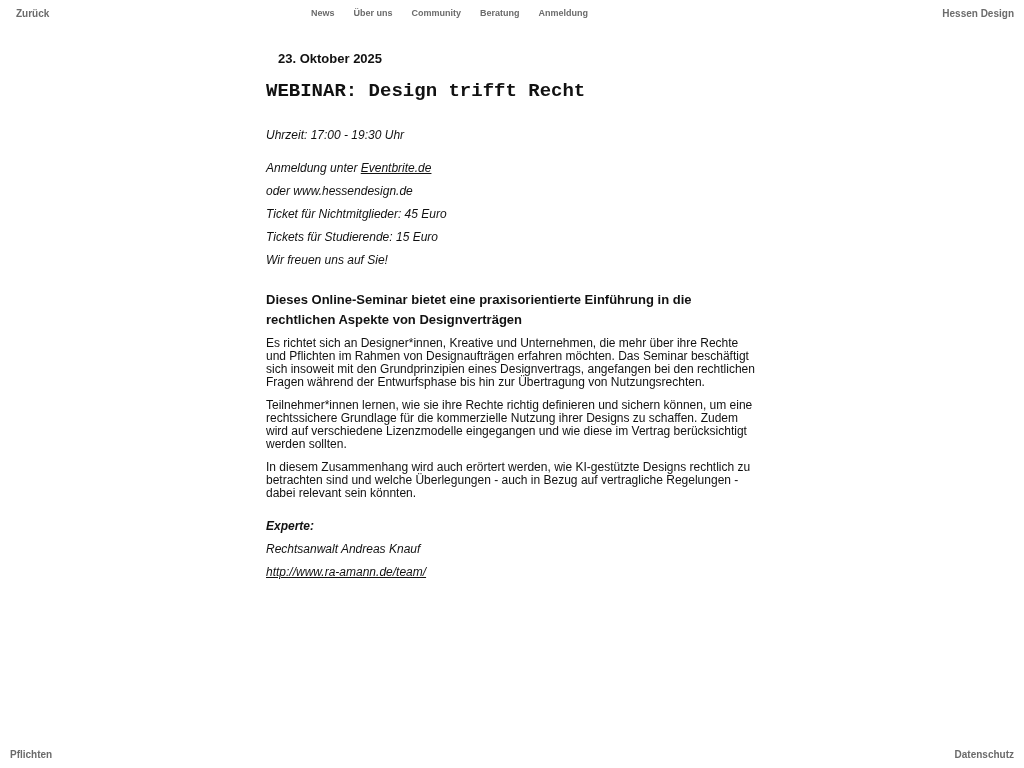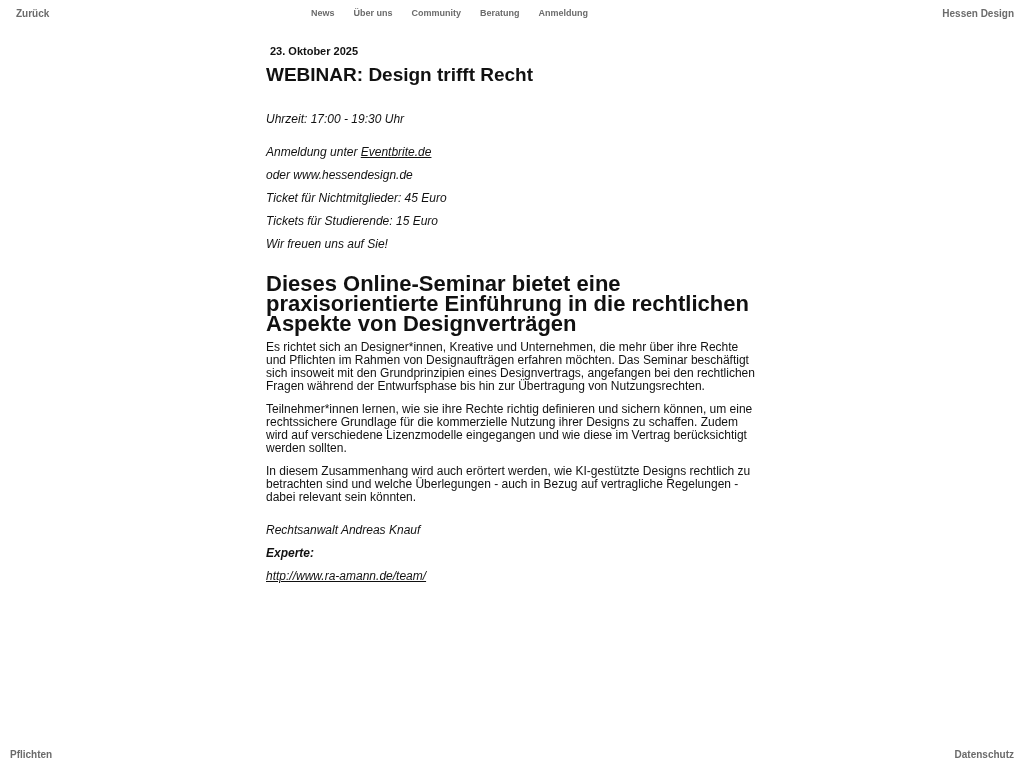--- a/index.html
+++ b/index.html
@@ -14,25 +14,25 @@
     .nav-center {
       position: absolute; top: 8px; left: 0; width: 819px;
       display: flex; justify-content: center; gap: 19px;
       font-size: 9px; font-weight: bold; color: #6b6b6b; padding-left: 40px;
     }
     .nav-center span { cursor: pointer; }
     .content {
       position: absolute; left: 266px; top: 38px; width: 490px;
       font-size: 12px; line-height: 13px; color: #111;
     }
-    .date { font-size: 11px; font-weight: bold; line-height: 18px; margin: 4px; }
-    .title { font-size: 19px; font-weight: bold; line-height: 22px; margin: 2px 0 0 0; }
+    .date { font-size: 13px; font-weight: bold; line-height: 18px; margin: 12px; }
+    .title { font-size: 19px; font-weight: bold; line-height: 22px; margin: 2px 0 0 0; font-family: Liberation Mono, monospace; }
     .p { margin: 0; height: 23px; line-height: 15px; font-style: italic; }
     .u { text-decoration: underline; color: #111; cursor: pointer; }
-    .h2 { font-size: 22px; font-weight: bold; line-height: 20px; margin: 0; }
+    .h2 { font-size: 13px; font-weight: bold; line-height: 20px; margin: 0; }
     .para { margin: 0 0 10px 0; font-size: 12px; line-height: 13px; }
     .footer-link {
       position: absolute; top: 749px; font-size: 10px; font-weight: bold;
       color: #6b6b6b; cursor: pointer;
     }
   </style>
 </head>
 <body>
 
 <a class="nav-link" style="left:16px;">Zurück</a>
@@ -61,19 +61,19 @@
   <p class="p">Wir freuen uns auf Sie!</p>
 
   <div style="height:14px;"></div>
   <h2 class="h2">Dieses Online-Seminar bietet eine praxisorientierte Einführung in die rechtlichen Aspekte von Designverträgen</h2>
   <div style="height:7px;"></div>
   <p class="para">Es richtet sich an Designer*innen, Kreative und Unternehmen, die mehr über ihre Rechte und Pflichten im Rahmen von Designaufträgen erfahren möchten. Das Seminar beschäftigt sich insoweit mit den Grundprinzipien eines Designvertrags, angefangen bei den rechtlichen Fragen während der Entwurfsphase bis hin zur Übertragung von Nutzungsrechten.</p>
   <p class="para">Teilnehmer*innen lernen, wie sie ihre Rechte richtig definieren und sichern können, um eine rechtssichere Grundlage für die kommerzielle Nutzung ihrer Designs zu schaffen. Zudem wird auf verschiedene Lizenzmodelle eingegangen und wie diese im Vertrag berücksichtigt werden sollten.</p>
   <p class="para">In diesem Zusammenhang wird auch erörtert werden, wie KI-gestützte Designs rechtlich zu betrachten sind und welche Überlegungen - auch in Bezug auf vertragliche Regelungen - dabei relevant sein könnten.</p>
 
   <div style="height:9px;"></div>
+  <p class="p" style="font-weight:bold;">Experte:</p>
   <p class="p">Rechtsanwalt Andreas Knauf</p>
-  <p class="p" style="font-weight:bold;">Experte:</p>
   <p class="p"><a class="u">http://www.ra-amann.de/team/</a></p>
 </main>
 
 <a class="footer-link" style="left:10px;">Pflichten</a>
 <a class="footer-link" style="right:10px;">Datenschutz</a>
 
 </body></html>

